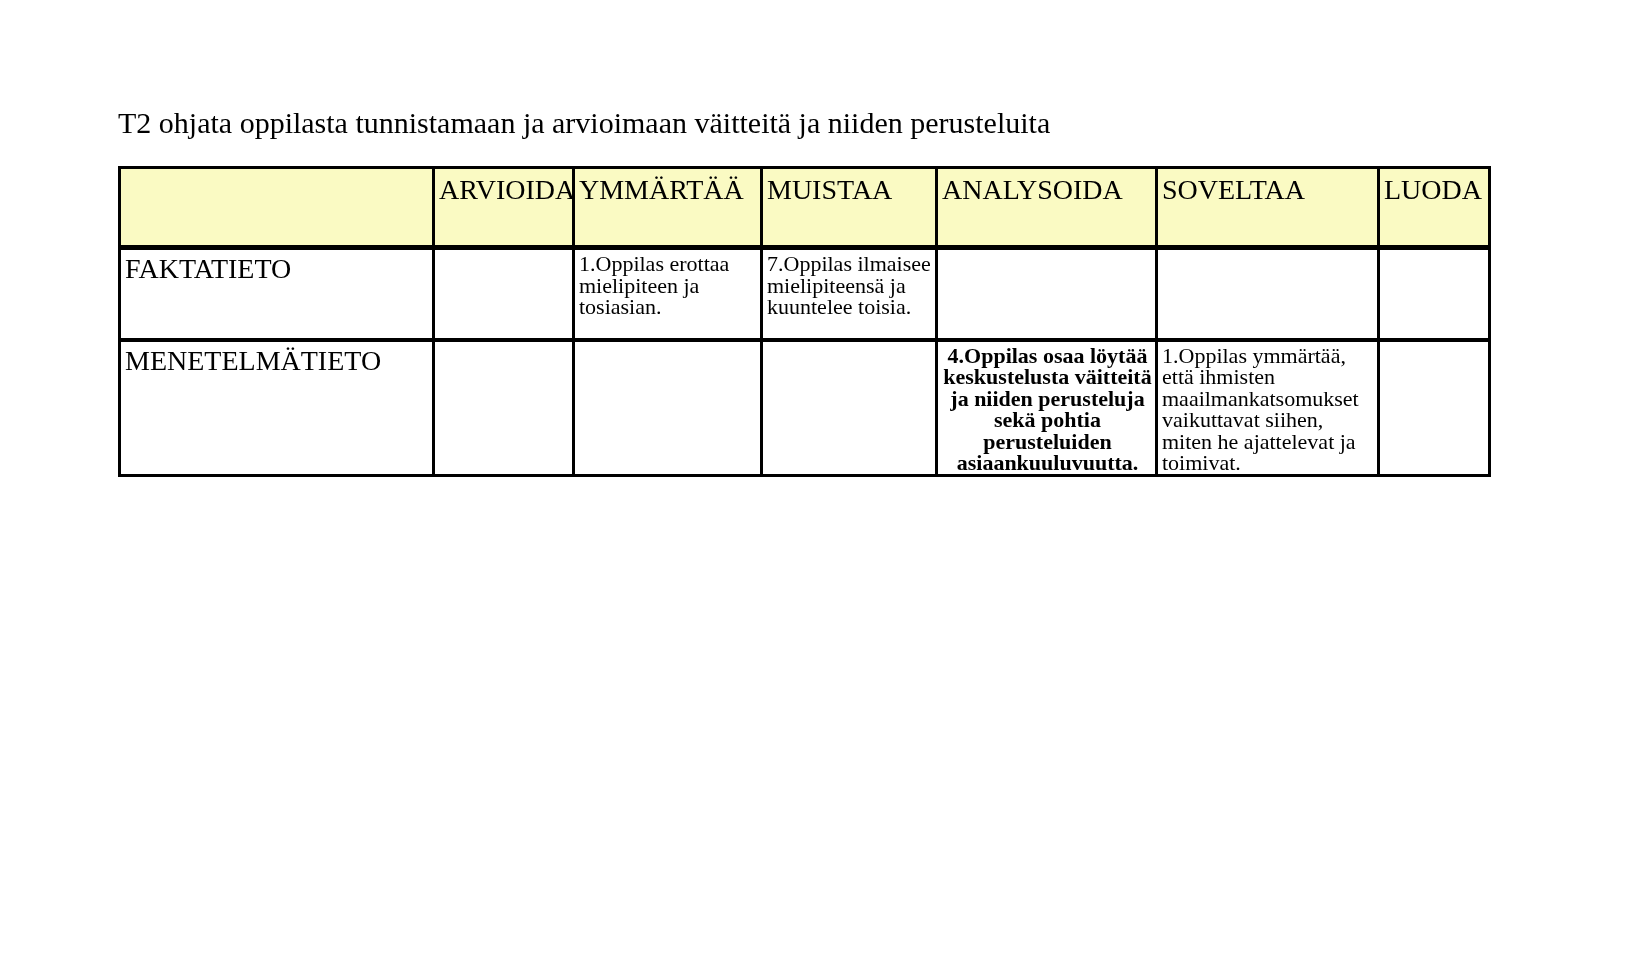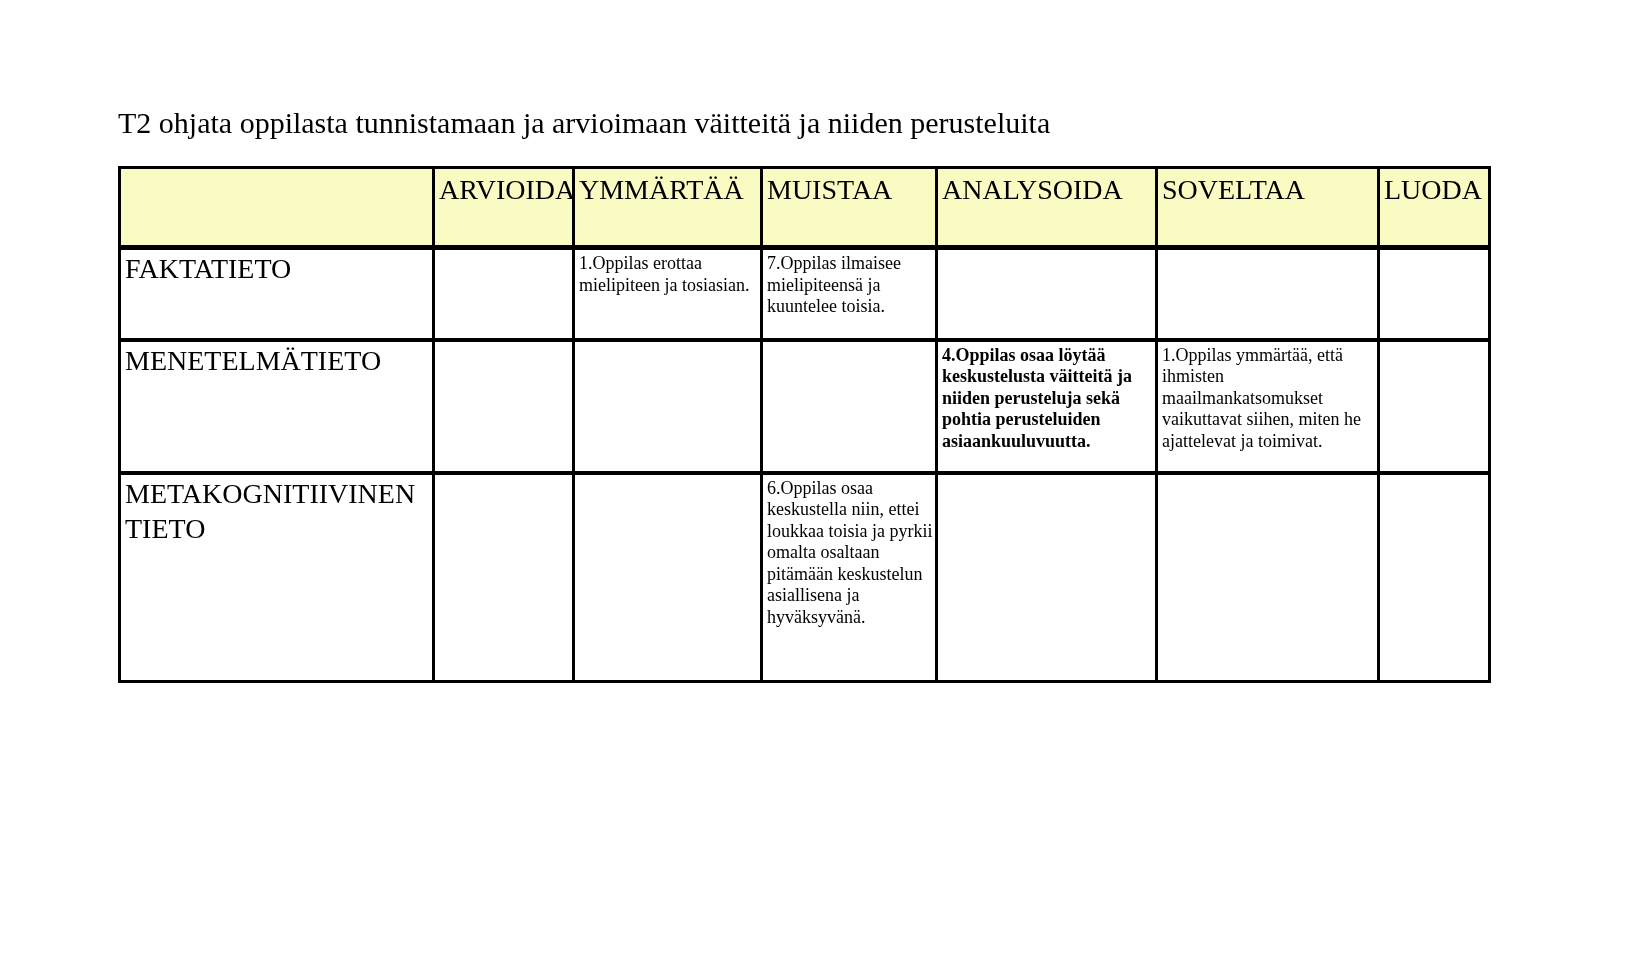--- a/index.html
+++ b/index.html
@@ -45,21 +45,21 @@
     font-size:28px;line-height:34px;
     padding:4px 1px 0 4px;
     white-space:nowrap;
   }
   .matrix tbody th,.matrix tbody td{border-top-width:4px;}
   .matrix tbody th{
     font-size:28px;line-height:35px;
     padding:1px 2px 0 4px;
   }
   .matrix tbody td{
-    font-size:18px;line-height:21.5px;
+    font-size:22px;line-height:21.5px;
     padding:3px 2px 0 4px;
   }
   .matrix tr.r0{height:92px;}
   .matrix tr.r1{height:101px;}
   .matrix tr.r2{height:133px;}
   .matrix tr.r3{height:209px;}
 </style>
 </head>
 <body>
 
@@ -96,29 +96,20 @@
         <td>7.Oppilas ilmaisee mielipiteensä ja kuuntelee toisia.</td>
         <td></td>
         <td></td>
         <td></td>
       </tr>
       <tr class="r2">
         <th>MENETELMÄTIETO</th>
         <td></td>
         <td></td>
         <td></td>
-        <td style="font-weight: bold;">4.Oppilas osaa löytää keskustelusta väitteitä ja niiden perusteluja sekä pohtia perusteluiden asiaankuuluvuutta.</td>
+        <td style="font-weight: bold; text-align: center;">4.Oppilas osaa löytää keskustelusta väitteitä ja niiden perusteluja sekä pohtia perusteluiden asiaankuuluvuutta.</td>
         <td>1.Oppilas ymmärtää, että ihmisten maailmankatsomukset vaikuttavat siihen, miten he ajattelevat ja toimivat.</td>
-        <td></td>
-      </tr>
-      <tr class="r3">
-        <th>METAKOGNITIIVINEN TIETO</th>
-        <td></td>
-        <td></td>
-        <td>6.Oppilas osaa keskustella niin, ettei loukkaa toisia ja pyrkii omalta osaltaan pitämään keskustelun asiallisena ja hyväksyvänä.</td>
-        <td></td>
-        <td></td>
         <td></td>
       </tr>
     </tbody>
   </table>
 
 </div>
 
 </body></html>

